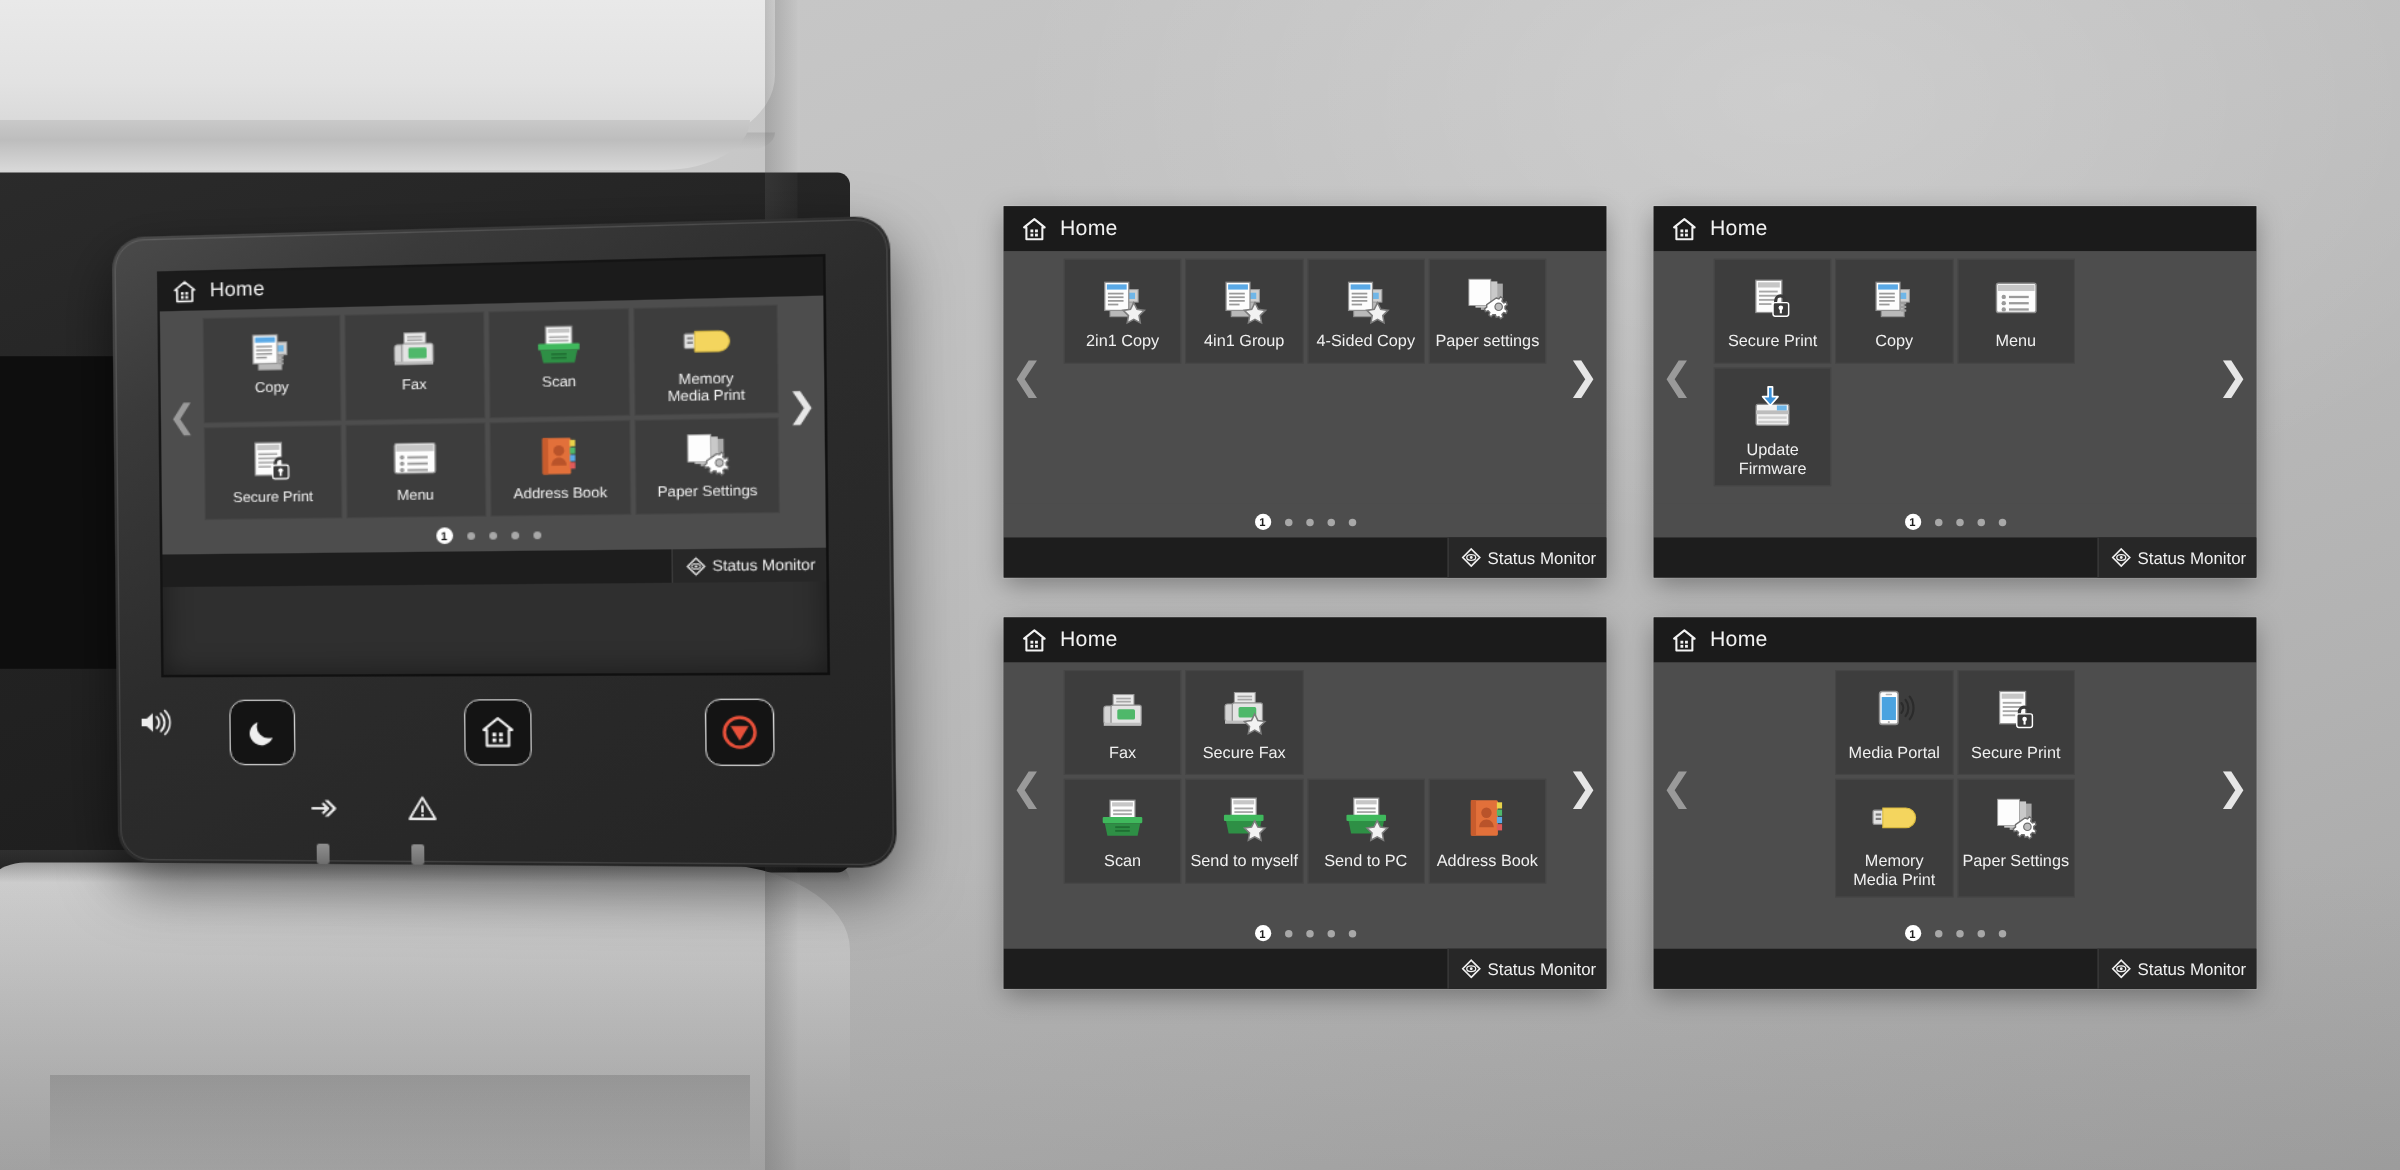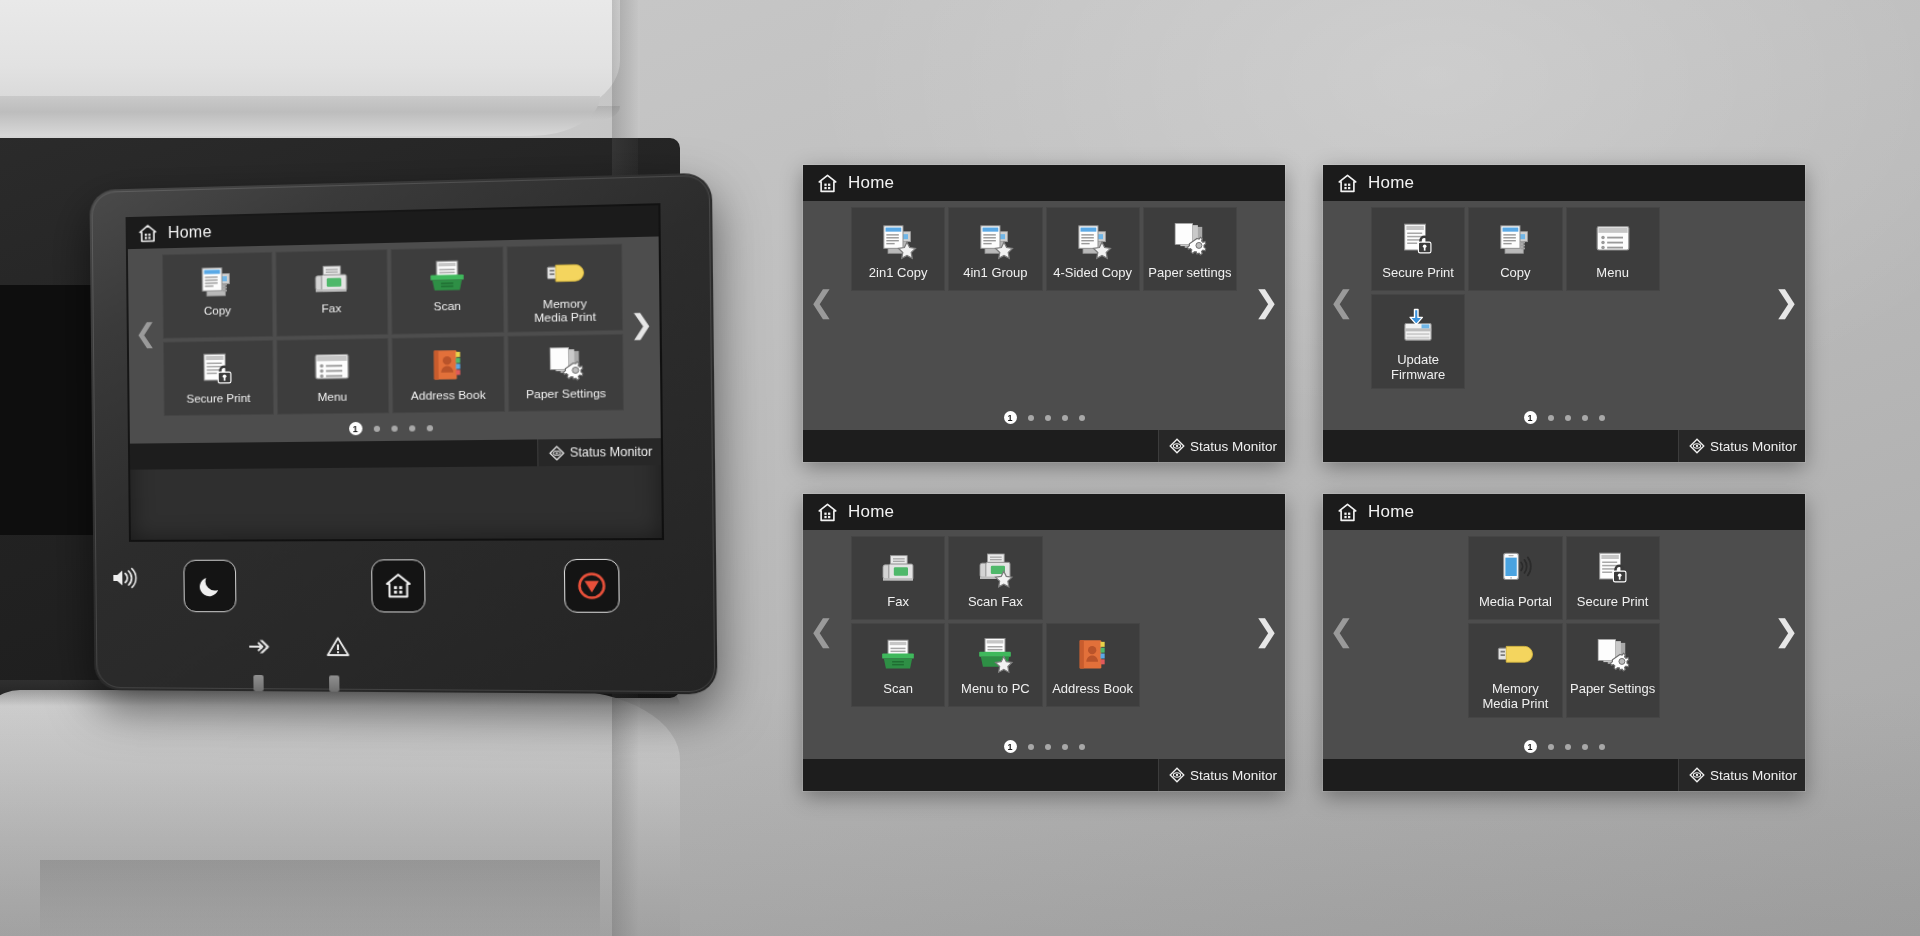--- a/index.html
+++ b/index.html
@@ -713,21 +713,21 @@
                   <rect x="18" y="9" width="14" height="1.6"></rect>
                   <rect x="18" y="12" width="14" height="1.6"></rect>
                 </g>
                 <rect x="6" y="17" width="9" height="17" rx="2.5" fill="#d3d3d3" stroke="#9a9a9a" stroke-width="1"></rect>
                 <rect x="13" y="16" width="29" height="19" rx="2" fill="#e3e3e3" stroke="#8f8f8f" stroke-width="1.2"></rect>
                 <rect x="19" y="20" width="17" height="10" rx="1.5" fill="#4fb86a"></rect>
                 <rect x="6" y="33" width="36" height="3" fill="#bdbdbd"></rect>
                 <path transform="translate(24,26) scale(1.05)" d="M10 0.6l2.9 5.9 6.5.9-4.7 4.6 1.1 6.5L10 15.4 4.2 18.5l1.1-6.5L.6 7.4l6.5-.9z" fill="#f2f2f2" stroke="#7d7d7d" stroke-width="1.4"></path>
               </svg>
             </div>
-            <div class="tlabel">Scan Fax</div>
+            <div class="tlabel">Secure Fax</div>
           </div>
           <div class="tile empty"></div>
           <div class="tile empty"></div>
           <div class="tile">
             <div class="tico">
               <svg class="i" width="40" height="40" viewBox="0 0 48 48">
                 <rect x="12" y="5" width="24" height="18" fill="#fdfdfd" stroke="#8f8f8f" stroke-width="1.2"></rect>
                 <rect x="14" y="7" width="20" height="4" fill="#c6c6c6"></rect>
                 <g fill="#a8a8a8">
                   <rect x="15" y="14" width="18" height="1.8"></rect>
@@ -750,21 +750,37 @@
                 <rect x="14" y="5" width="20" height="4" fill="#c6c6c6"></rect>
                 <g fill="#a8a8a8">
                   <rect x="15" y="12" width="18" height="1.8"></rect>
                   <rect x="15" y="15.5" width="18" height="1.8"></rect>
                 </g>
                 <rect x="5" y="19" width="38" height="6" rx="1" fill="#3fb85c"></rect>
                 <path d="M7 25h34l-2.5 12h-29z" fill="#2e8f45"></path>
                 <path transform="translate(24,24) scale(1.05)" d="M10 0.6l2.9 5.9 6.5.9-4.7 4.6 1.1 6.5L10 15.4 4.2 18.5l1.1-6.5L.6 7.4l6.5-.9z" fill="#f2f2f2" stroke="#7d7d7d" stroke-width="1.4"></path>
               </svg>
             </div>
-            <div class="tlabel">Menu to PC</div>
+            <div class="tlabel">Send to myself</div>
+          </div>
+          <div class="tile">
+            <div class="tico">
+              <svg class="i" width="40" height="40" viewBox="0 0 48 48">
+                <rect x="12" y="3" width="24" height="18" fill="#fdfdfd" stroke="#8f8f8f" stroke-width="1.2"></rect>
+                <rect x="14" y="5" width="20" height="4" fill="#c6c6c6"></rect>
+                <g fill="#a8a8a8">
+                  <rect x="15" y="12" width="18" height="1.8"></rect>
+                  <rect x="15" y="15.5" width="18" height="1.8"></rect>
+                </g>
+                <rect x="5" y="19" width="38" height="6" rx="1" fill="#3fb85c"></rect>
+                <path d="M7 25h34l-2.5 12h-29z" fill="#2e8f45"></path>
+                <path transform="translate(24,24) scale(1.05)" d="M10 0.6l2.9 5.9 6.5.9-4.7 4.6 1.1 6.5L10 15.4 4.2 18.5l1.1-6.5L.6 7.4l6.5-.9z" fill="#f2f2f2" stroke="#7d7d7d" stroke-width="1.4"></path>
+              </svg>
+            </div>
+            <div class="tlabel">Send to PC</div>
           </div>
           <div class="tile">
             <div class="tico">
               <svg class="i" width="40" height="40" viewBox="0 0 48 48">
                 <rect x="8" y="5" width="26" height="34" rx="1.5" fill="#e2703a"></rect>
                 <rect x="8" y="5" width="5" height="34" fill="#c85c2d"></rect>
                 <circle cx="23" cy="17" r="5" fill="#b9532a"></circle>
                 <path d="M16 31c0-4.5 3.2-7.6 7-7.6s7 3.1 7 7.6z" fill="#b9532a"></path>
                 <rect x="33" y="7" width="5" height="6" fill="#e8d24a"></rect>
                 <rect x="33" y="14" width="5" height="6" fill="#4fb86a"></rect>

